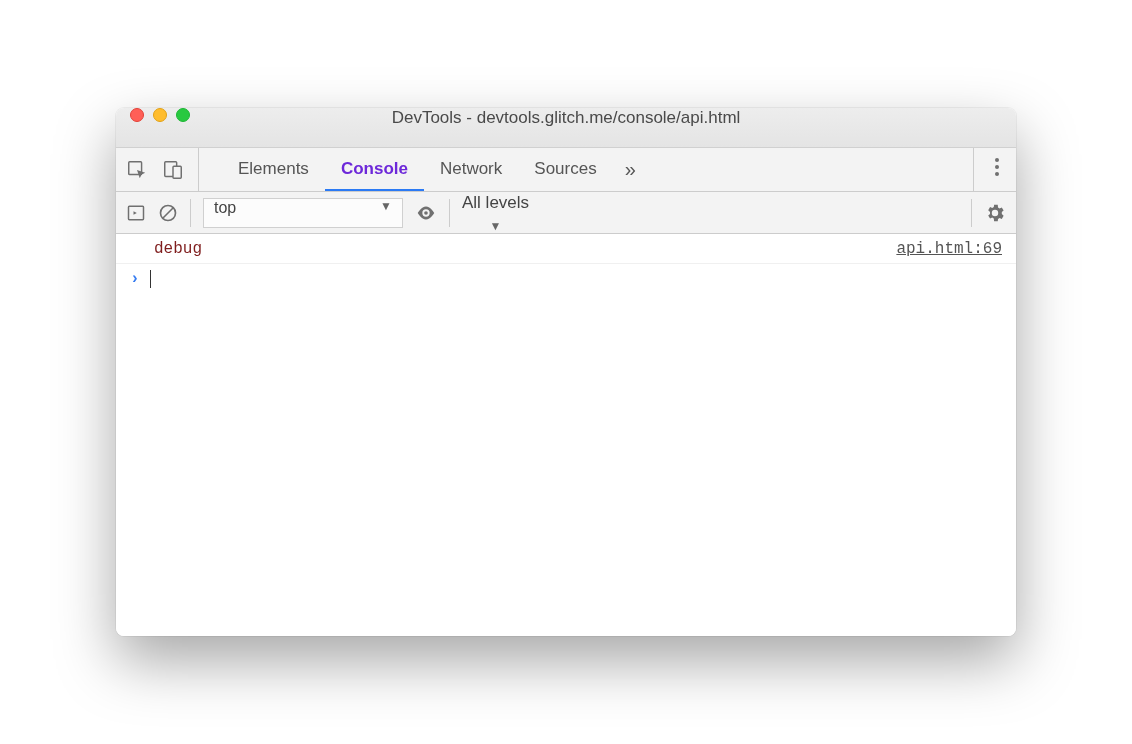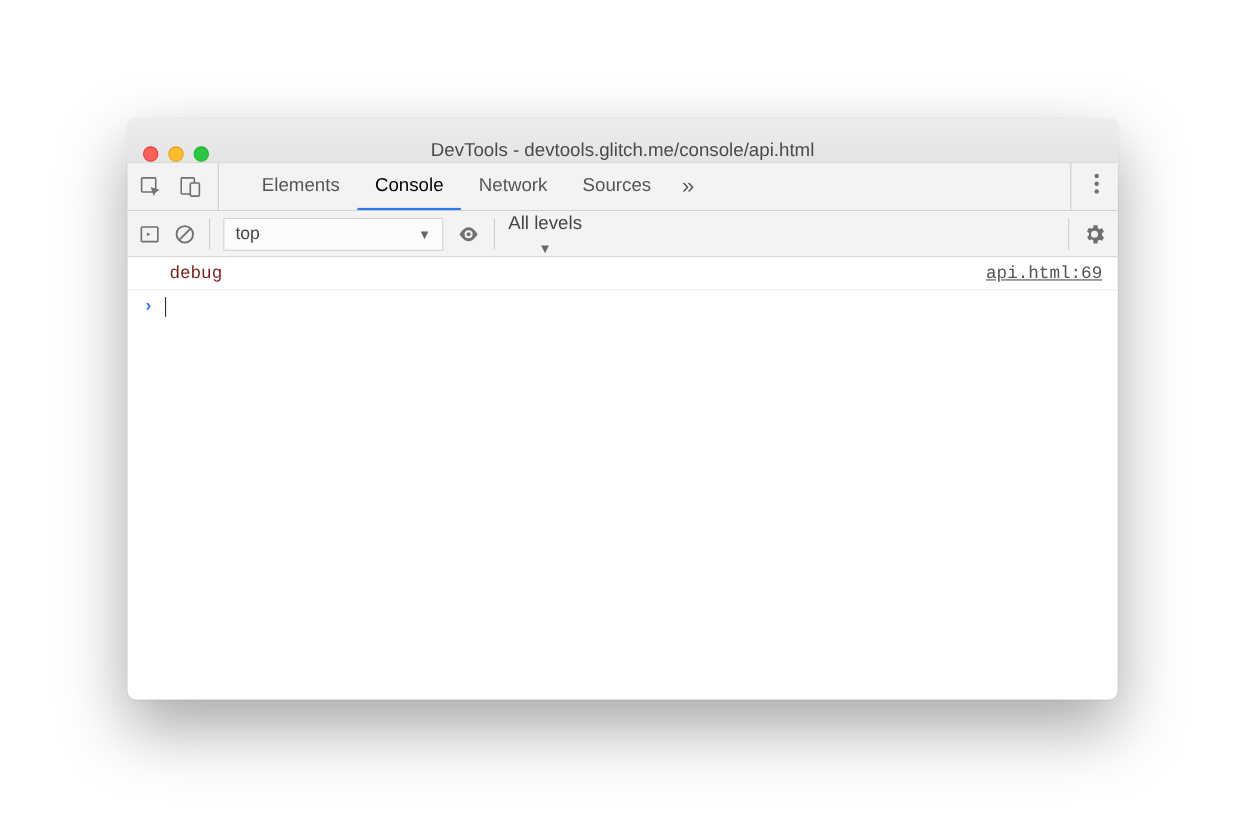--- a/index.html
+++ b/index.html
@@ -24,21 +24,21 @@
       box-shadow: 0 25px 60px rgba(0,0,0,0.35), 0 0 0 1px rgba(0,0,0,0.05);
       overflow: hidden;
       display: flex;
       flex-direction: column;
     }
     .titlebar {
       height: 40px;
       background: linear-gradient(#ededed, #e4e4e4);
       border-bottom: 1px solid #d0d0d0;
       display: flex;
-      align-items: flex-end;
+      align-items: flex-start;
       padding: 0 14px;
       position: relative;
     }
     .traffic-lights {
       display: flex;
       gap: 9px;
     }
     .traffic-light {
       width: 14px;
       height: 14px;
@@ -88,22 +88,23 @@
     .tab {
       padding: 0 16px;
       display: flex;
       align-items: center;
       font-size: 17px;
       color: #555;
       cursor: pointer;
       border-bottom: 2px solid transparent;
     }
     .tab.active {
-      color: #000000;
+      color: #6d28d9;
       border-bottom: 2px solid #2b7af4;
+      font-weight: bold;
     }
     .tab-more {
       padding: 0 12px;
       display: flex;
       align-items: center;
       color: #555;
       font-size: 20px;
       cursor: pointer;
     }
     .tabbar-right {
@@ -123,21 +124,21 @@
       height: 42px;
       background: #f3f3f3;
       border-bottom: 1px solid #ccc;
       display: flex;
       align-items: center;
       padding: 0 10px;
       gap: 12px;
     }
     .context-select {
       display: flex;
-      align-items: center;
+      align-items: flex-start;
       justify-content: space-between;
       border: 1px solid #d0d0d0;
       background: #fcfcfc;
       height: 30px;
       padding: 0 10px;
       font-size: 16px;
       color: #444;
       min-width: 200px;
       cursor: pointer;
     }

